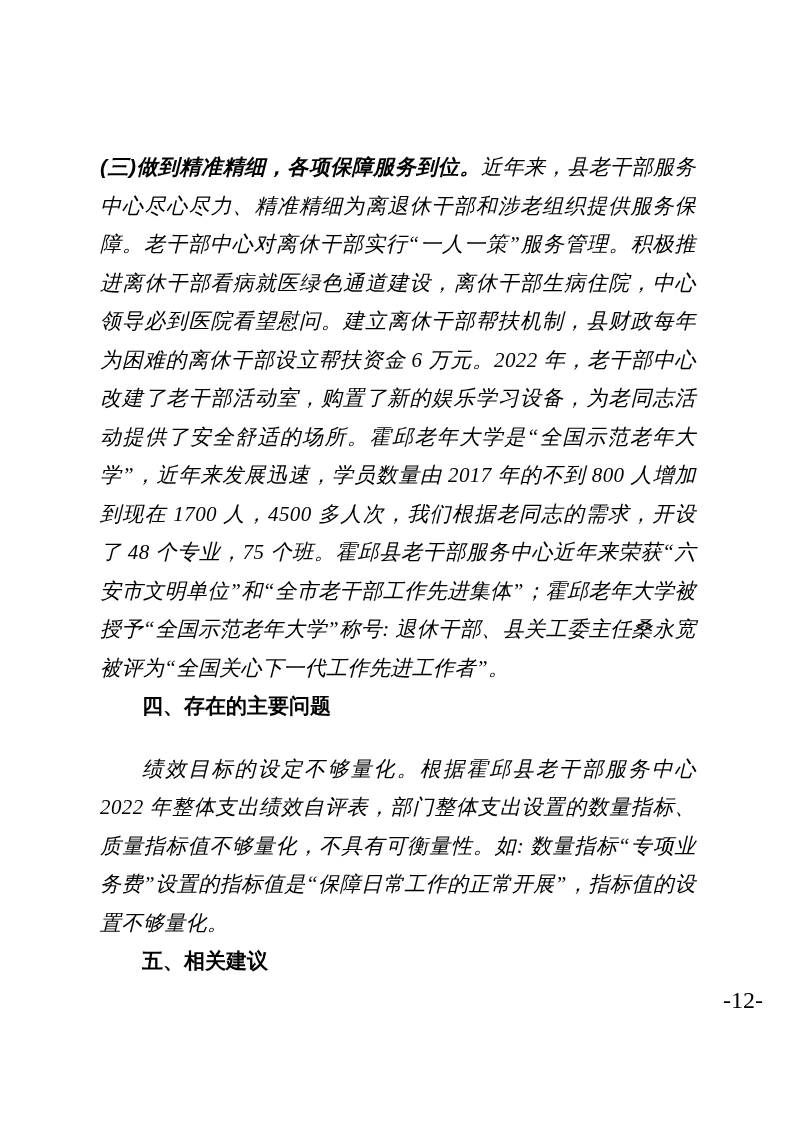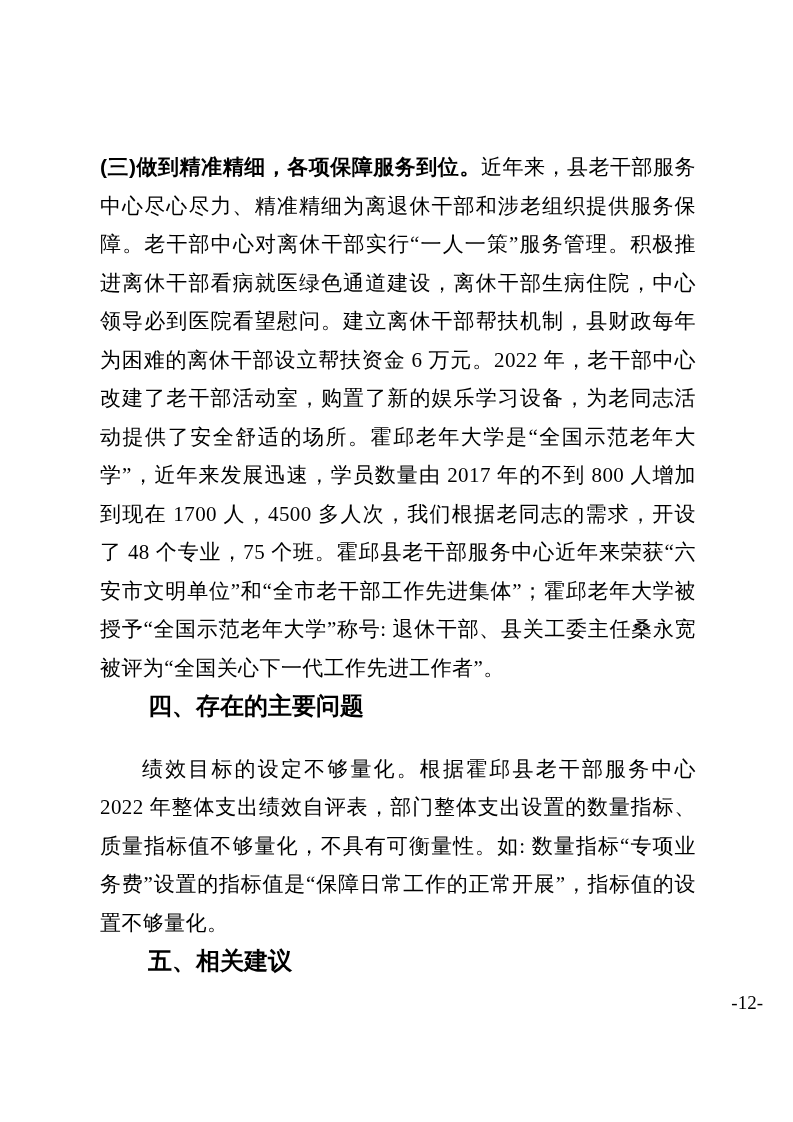--- a/index.html
+++ b/index.html
@@ -21,42 +21,43 @@
     left: 100px;
     top: 148px;
     width: 596px;
   }
   .para {
     margin: 0;
     font-size: 21px;
     line-height: 38.5px;
     text-align: justify;
     letter-spacing: 0.4px;
+    font-style: italic;
   }
   .indent {
     text-indent: 2em;
     margin-top: 24px;
   }
   .heading {
     margin: 0;
-    font-size: 24px;
+    font-size: 21px;
     line-height: 38.5px;
     font-weight: 700;
     font-family: "Liberation Sans", "DejaVu Sans", sans-serif;
     text-indent: 2em;
   }
   .bold-lead {
     font-weight: 700;
     font-family: "Liberation Sans", "DejaVu Sans", sans-serif;
   }
   .page-number {
     position: absolute;
     right: 30px;
     bottom: 108px;
-    font-size: 19px;
+    font-size: 24px;
     font-family: "Liberation Serif", "DejaVu Serif", serif;
     color: #000000;
   }
 </style>
 </head>
 <body>
 
 <div class="page">
   <div class="content">
 

